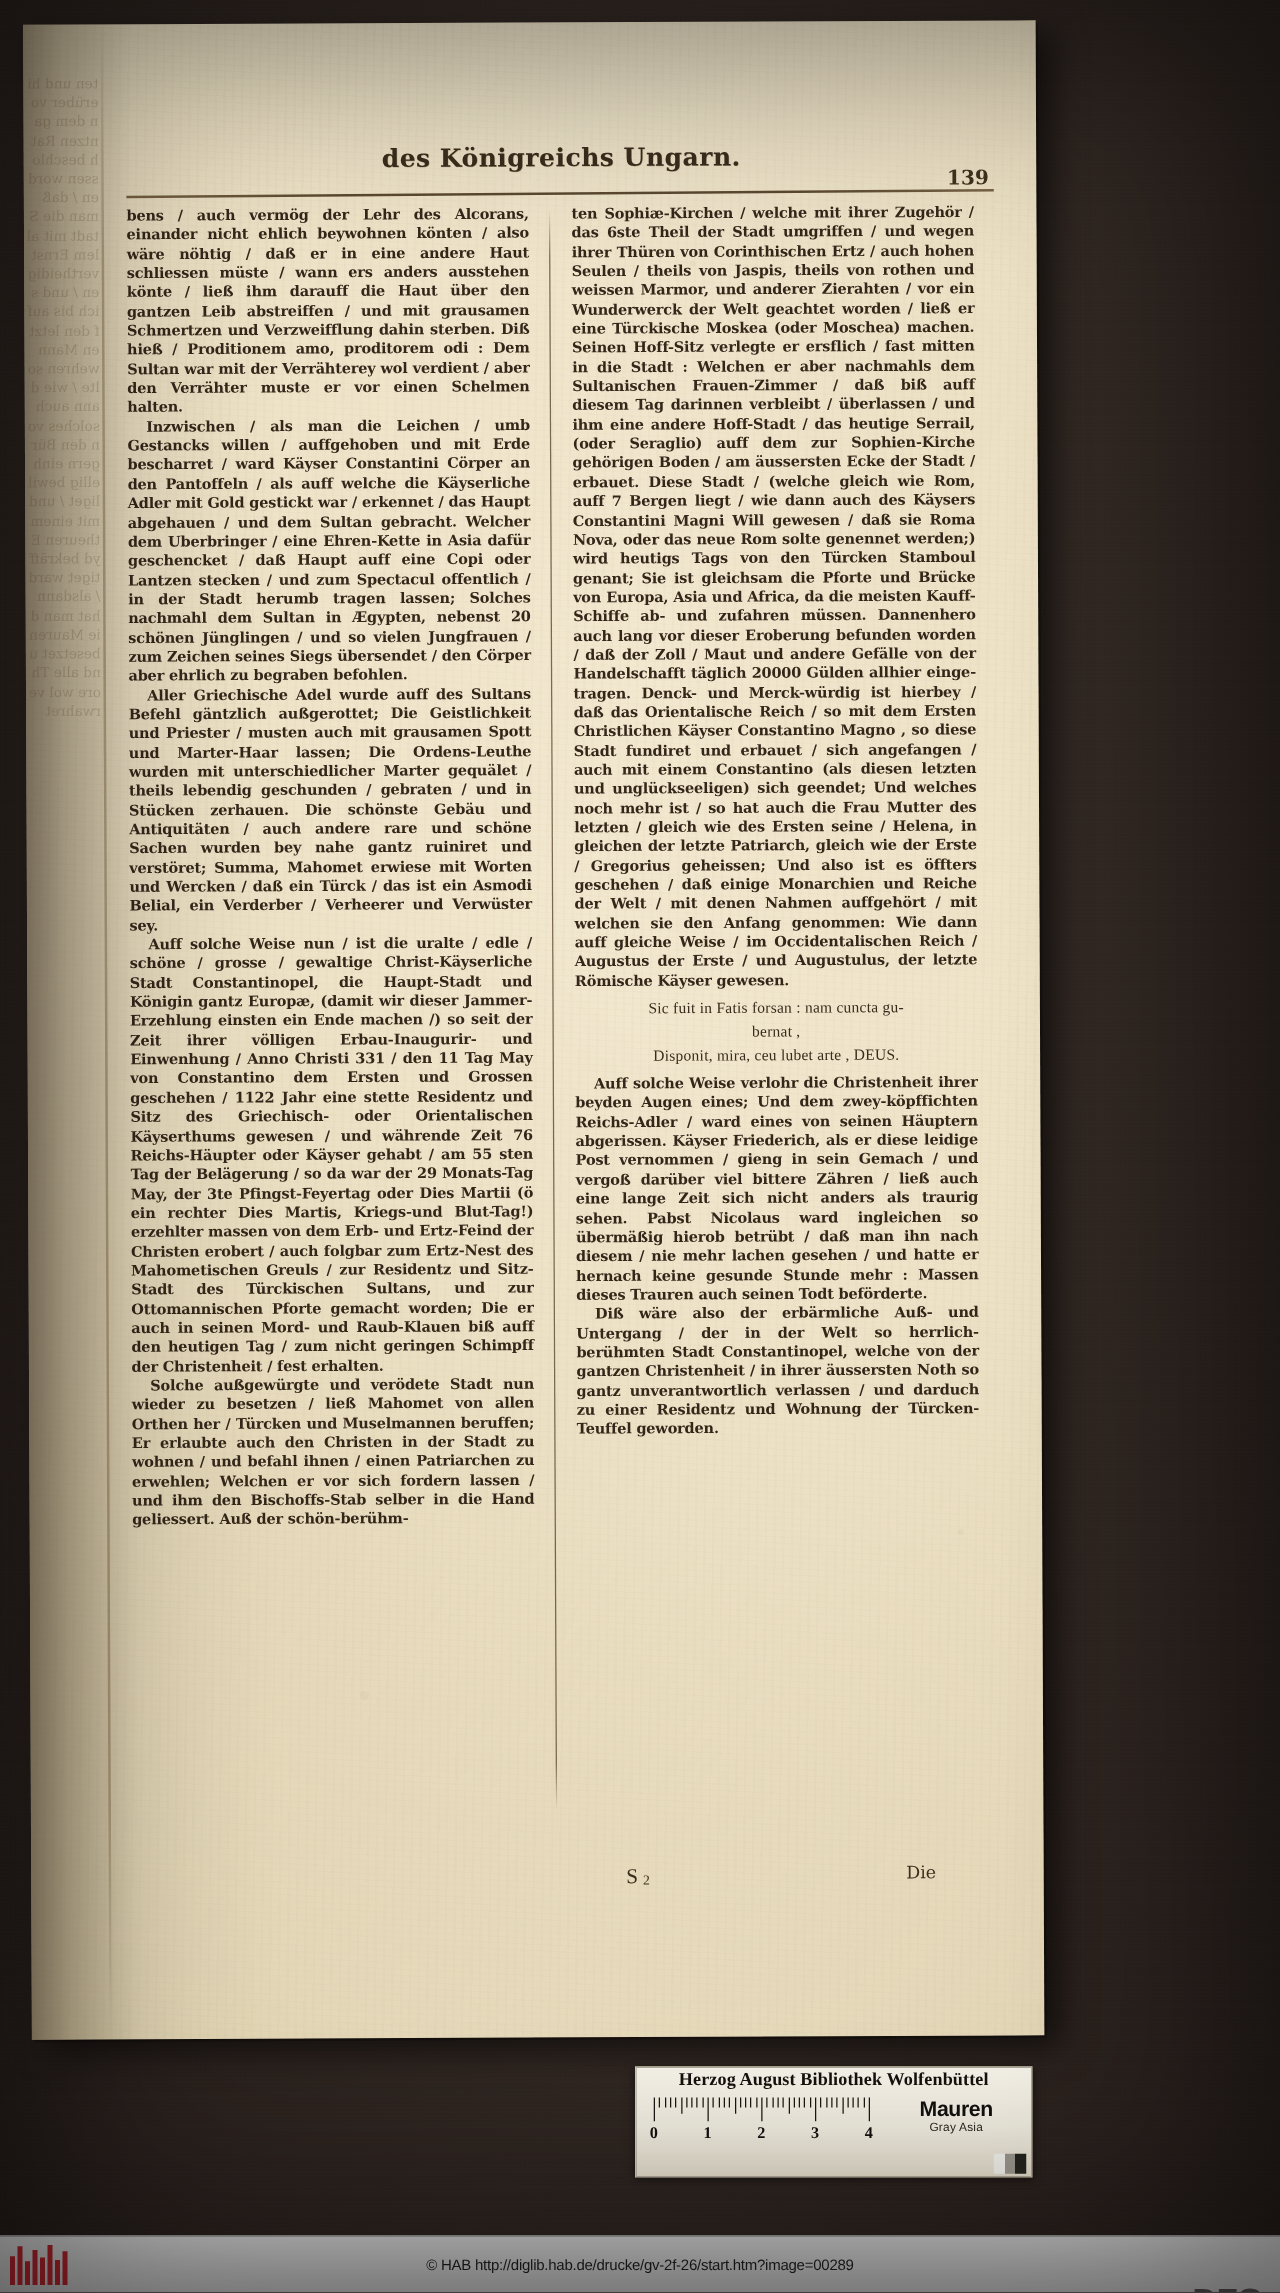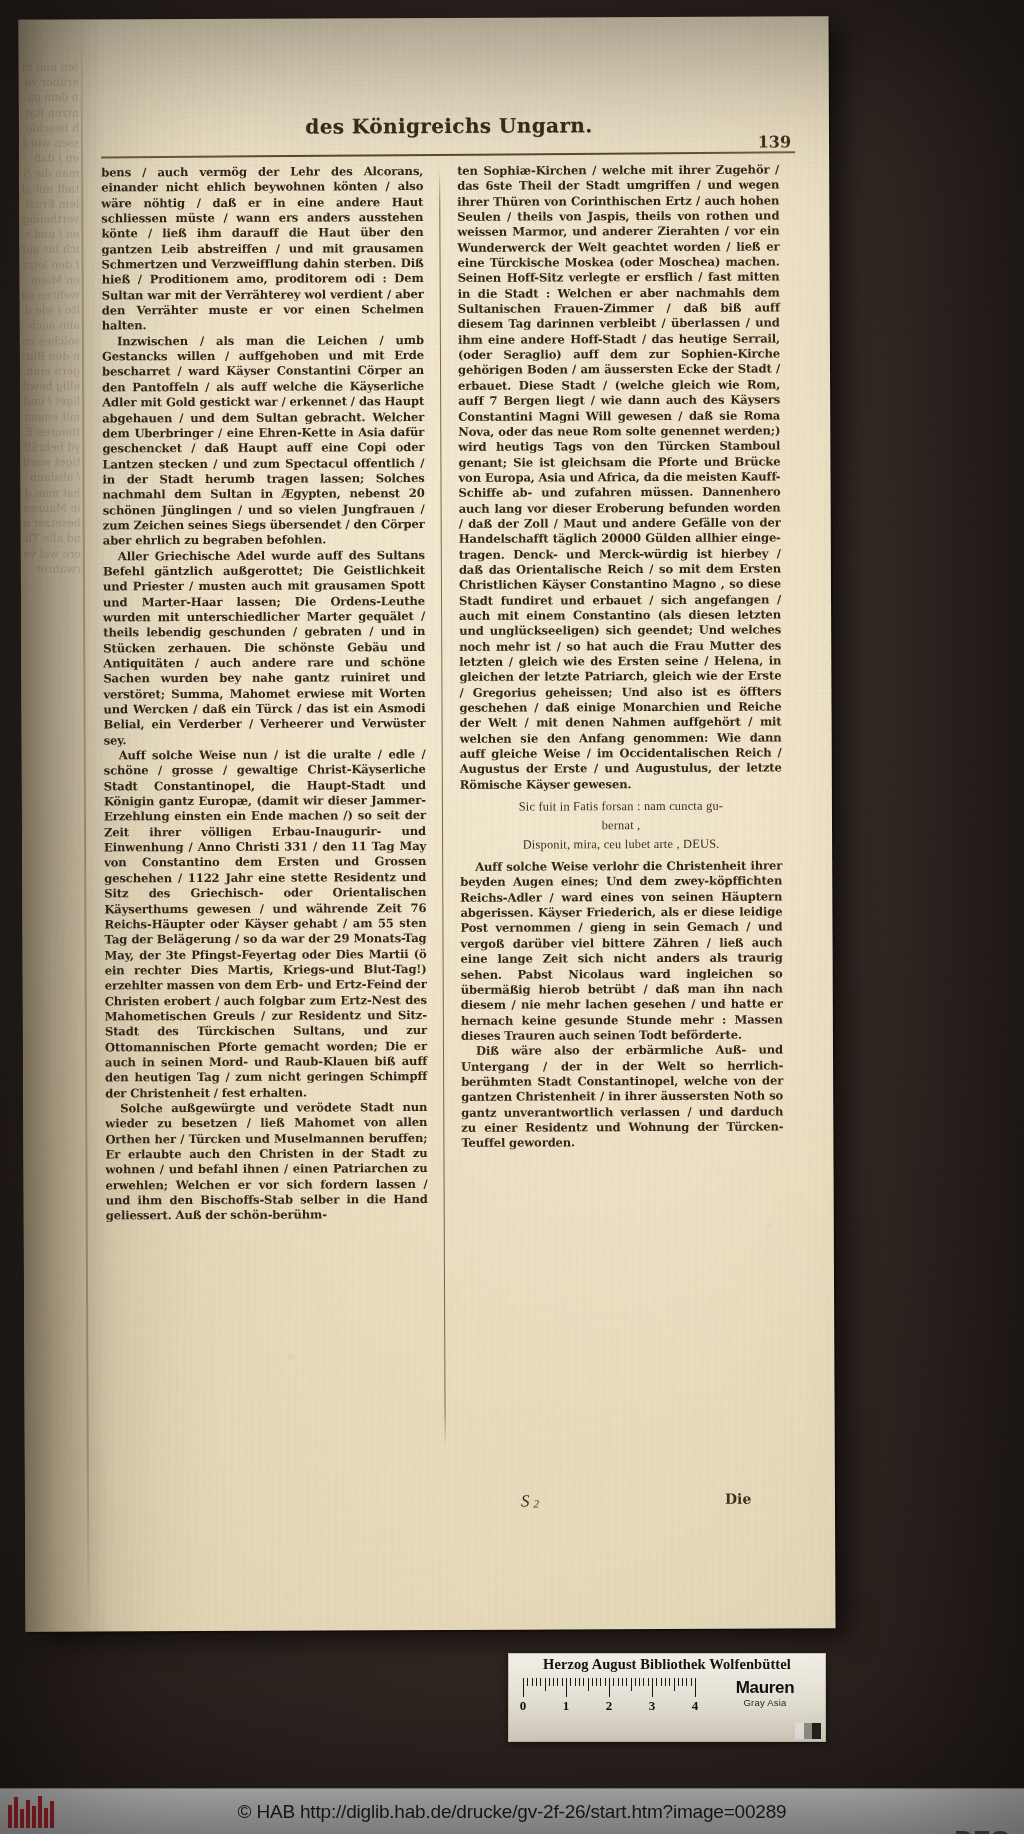--- a/index.html
+++ b/index.html
@@ -139,29 +139,29 @@
     line-height:19px;
     color:#3a2c1d;
     margin:5px 0 5px 0;
     letter-spacing:.2px;
   }
   .verse .vline{ display:block; }
   .verse .vline.ind{ text-indent:0; }
 
   
   #signature-mark{
-    position:absolute; left:496px; top:1474px;
-    font-family:"Liberation Serif", serif;
-    font-size:17px; color:#3c2e1d; letter-spacing:1px;font-style:italic;
+    position:absolute; left:476px; top:1474px;
+    font-family:"Liberation Serif", serif;
+    font-size:17px; color:#3c2e1d; letter-spacing:1px;
   }
   #signature-mark .sub{ font-size:11px; vertical-align:-1px; margin-left:3px;}
   #catchword{
     position:absolute; left:700px; top:1474px;
     font-family:"DejaVu Serif", serif;
-    font-weight:700;
+    font-weight:400;
     font-size:14px; color:#3c2e1d;
   }
 
   
   #target-card{
     position:absolute; left:508px; top:1653px;
     width:318px; height:89px;
     background:linear-gradient(180deg,#f4f1e8 0%,#eeeade 55%,#e3dccb 100%);
     box-shadow:0 2px 7px rgba(0,0,0,.55);
     border:1px solid #cdc6b2;
@@ -221,21 +221,21 @@
   #hab-logo-bars{
     position:absolute; left:8px; top:7px; width:56px; height:32px; display:flex; gap:2px;
   }
   #hab-logo-bars i{
     display:block; width:4px; background:#a8232c; align-self:flex-end;
   }
   #footer-url{
     position:absolute; left:0; top:0; width:100%; height:100%;
     display:flex; align-items:center; justify-content:center;
     font-family:"Liberation Sans", sans-serif;
-    font-size:19px; color:#1d1d1d; letter-spacing:-.2px;
+    font-size:12px; color:#1d1d1d; letter-spacing:-.2px;
   }
   #dfg-logo{
     position:absolute; right:14px; top:6px;
     font-family:"Liberation Sans", sans-serif;
     font-weight:700; font-size:28px;
     color:#4c4c4c; letter-spacing:-1px;margin-top:30px;
   }
 
   
   #vignette{

